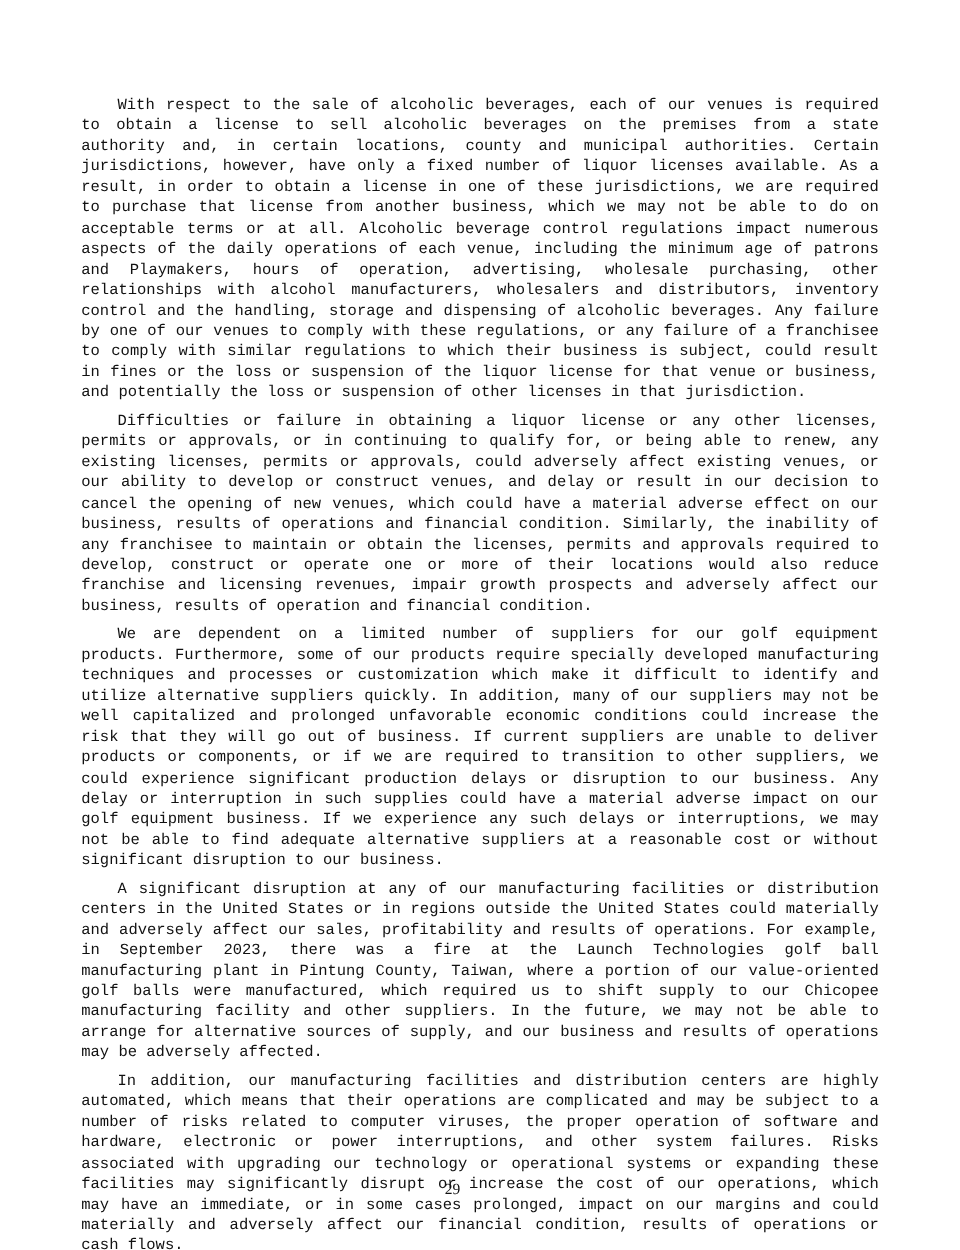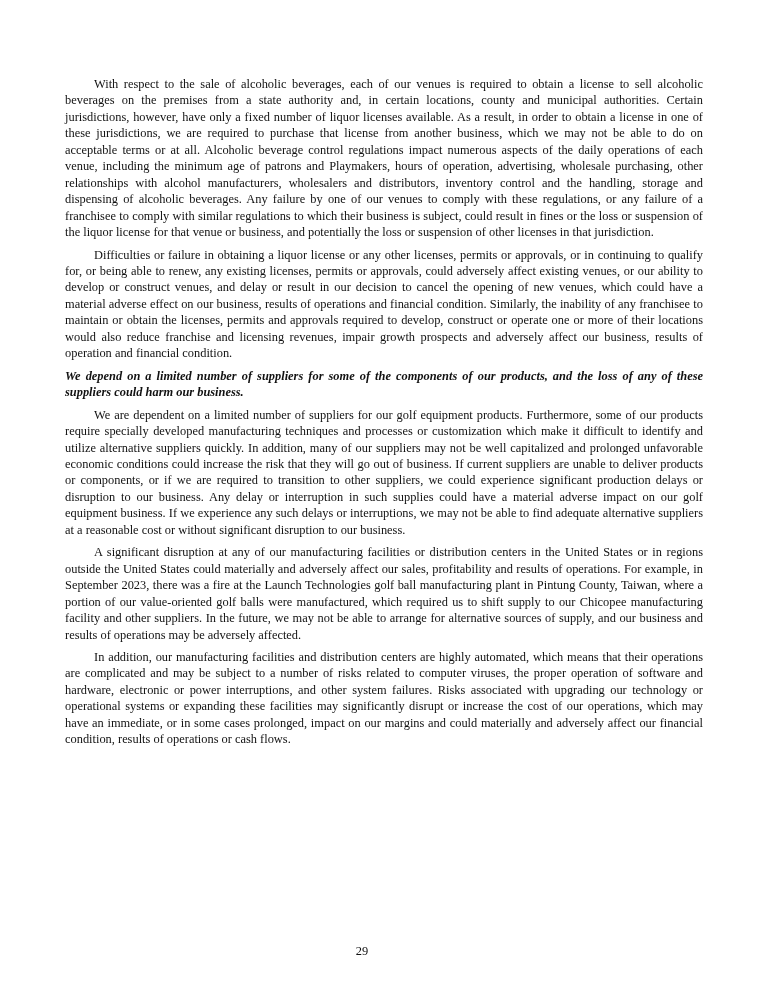--- a/index.html
+++ b/index.html
@@ -1,29 +1,28 @@
 <!DOCTYPE html>
 <html><head>
 <meta charset="utf-8">
 <style>
   html, body { margin: 0; padding: 0; background: #ffffff; }
   body { width: 768px; height: 1000px; position: relative; overflow: hidden;
          font-family: "Liberation Serif", "DejaVu Serif", serif; color: #111; }
   .page { position: absolute; left: 65px; top: 76px; width: 638px; }
-  p { margin: 0 0 6px 0; font-size: 12.4px; line-height: 16.45px; text-align: justify; }
+  p { margin: 0 0 6px 0; font-size: 12.4px; line-height: 16.45px; text-align: justify; font-family: Liberation Mono, monospace; }
   p.body { text-indent: 29px; }
   p.heading { font-weight: bold; font-style: italic; }
   .page-number { position: absolute; left: 0; width: 724px; top: 944px;
                  text-align: center; font-size: 12.4px; }
 </style>
 </head>
 <body>
 
 <div class="page">
   <p class="body">With respect to the sale of alcoholic beverages, each of our venues is required to obtain a license to sell alcoholic beverages on the premises from a state authority and, in certain locations, county and municipal authorities. Certain jurisdictions, however, have only a fixed number of liquor licenses available. As a result, in order to obtain a license in one of these jurisdictions, we are required to purchase that license from another business, which we may not be able to do on acceptable terms or at all. Alcoholic beverage control regulations impact numerous aspects of the daily operations of each venue, including the minimum age of patrons and Playmakers, hours of operation, advertising, wholesale purchasing, other relationships with alcohol manufacturers, wholesalers and distributors, inventory control and the handling, storage and dispensing of alcoholic beverages. Any failure by one of our venues to comply with these regulations, or any failure of a franchisee to comply with similar regulations to which their business is subject, could result in fines or the loss or suspension of the liquor license for that venue or business, and potentially the loss or suspension of other licenses in that jurisdiction.</p>
   <p class="body">Difficulties or failure in obtaining a liquor license or any other licenses, permits or approvals, or in continuing to qualify for, or being able to renew, any existing licenses, permits or approvals, could adversely affect existing venues, or our ability to develop or construct venues, and delay or result in our decision to cancel the opening of new venues, which could have a material adverse effect on our business, results of operations and financial condition. Similarly, the inability of any franchisee to maintain or obtain the licenses, permits and approvals required to develop, construct or operate one or more of their locations would also reduce franchise and licensing revenues, impair growth prospects and adversely affect our business, results of operation and financial condition.</p>
-  <p class="heading">We depend on a limited number of suppliers for some of the components of our products, and the loss of any of these suppliers could harm our business.</p>
   <p class="body">We are dependent on a limited number of suppliers for our golf equipment products. Furthermore, some of our products require specially developed manufacturing techniques and processes or customization which make it difficult to identify and utilize alternative suppliers quickly. In addition, many of our suppliers may not be well capitalized and prolonged unfavorable economic conditions could increase the risk that they will go out of business. If current suppliers are unable to deliver products or components, or if we are required to transition to other suppliers, we could experience significant production delays or disruption to our business. Any delay or interruption in such supplies could have a material adverse impact on our golf equipment business. If we experience any such delays or interruptions, we may not be able to find adequate alternative suppliers at a reasonable cost or without significant disruption to our business.</p>
   <p class="body">A significant disruption at any of our manufacturing facilities or distribution centers in the United States or in regions outside the United States could materially and adversely affect our sales, profitability and results of operations. For example, in September 2023, there was a fire at the Launch Technologies golf ball manufacturing plant in Pintung County, Taiwan, where a portion of our value-oriented golf balls were manufactured, which required us to shift supply to our Chicopee manufacturing facility and other suppliers. In the future, we may not be able to arrange for alternative sources of supply, and our business and results of operations may be adversely affected.</p>
   <p class="body">In addition, our manufacturing facilities and distribution centers are highly automated, which means that their operations are complicated and may be subject to a number of risks related to computer viruses, the proper operation of software and hardware, electronic or power interruptions, and other system failures. Risks associated with upgrading our technology or operational systems or expanding these facilities may significantly disrupt or increase the cost of our operations, which may have an immediate, or in some cases prolonged, impact on our margins and could materially and adversely affect our financial condition, results of operations or cash flows.</p>
 </div>
 
 <div class="page-number">29</div>
 
 </body></html>

